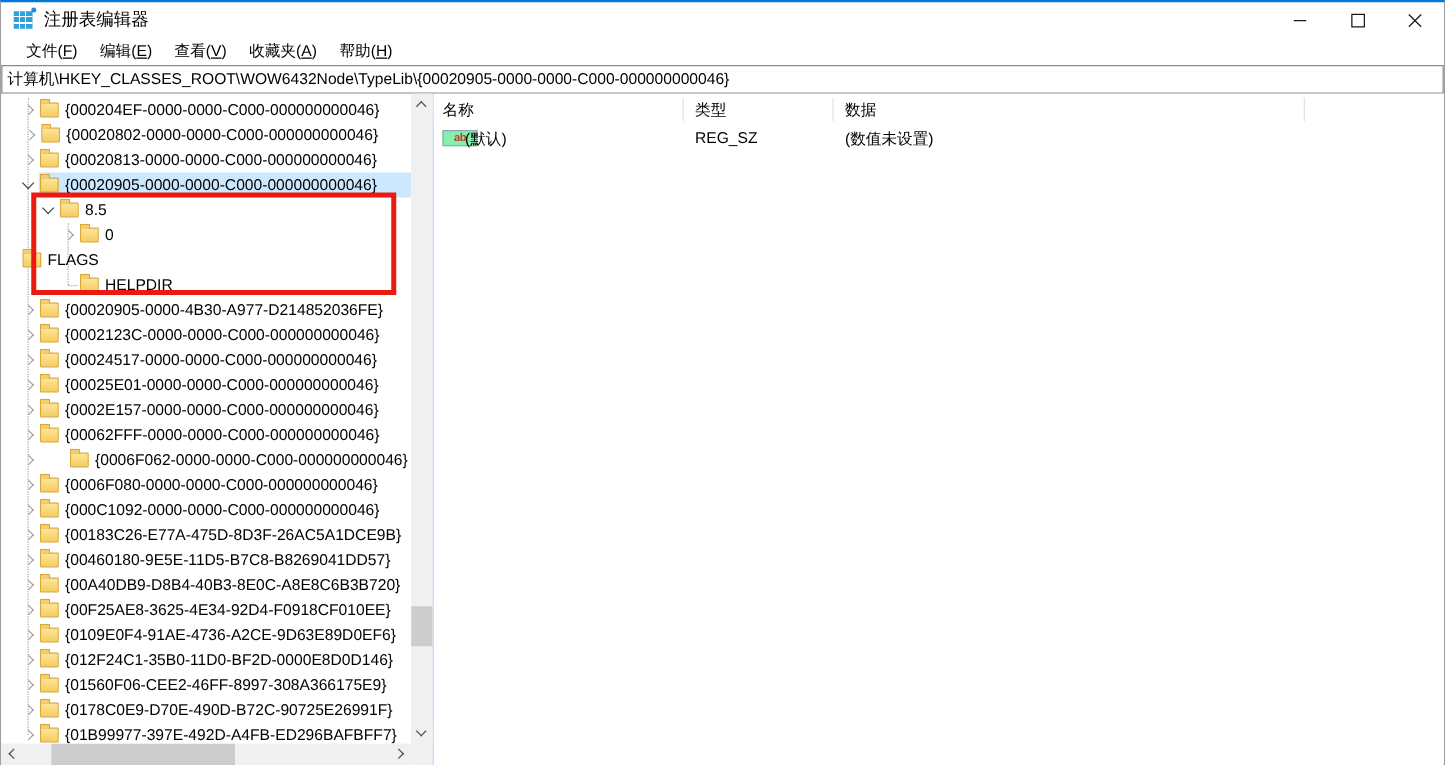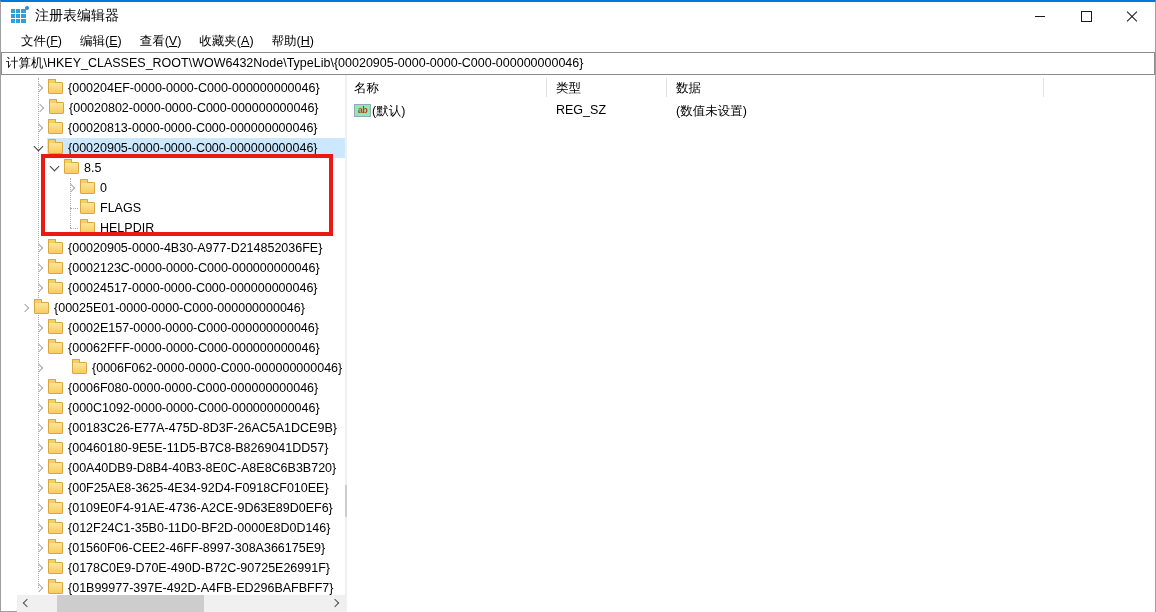--- a/index.html
+++ b/index.html
@@ -24,21 +24,21 @@
   
   .menubar{height:22px;display:flex;align-items:center;background:#fff;font-size:12.5px;}
   .menu-item{padding:0 9px;height:22px;line-height:22px;color:#000;}
   .menu-item:first-child{padding-left:20px;}
   .menu-key{text-decoration:underline;}
   
   .addressbar{height:23px;box-sizing:border-box;border:1px solid #8c8c8c;background:#fff;
               display:flex;align-items:center;font-size:12.5px;padding-left:4px;white-space:nowrap;overflow:hidden;}
   
   .main{position:relative;height:537px;}
-  .tree-pane{position:absolute;left:16px;top:0;width:345px;height:537px;background:#fff;border-right:1px solid #c4b5fd;box-sizing:content-box;}
+  .tree-pane{position:absolute;left:0;top:0;width:345px;height:537px;background:#fff;border-right:1px solid #c4b5fd;box-sizing:content-box;}
   .tree-viewport{position:absolute;left:0;top:0;width:328px;height:520px;overflow:hidden;}
   .dot-v{position:absolute;width:0;border-left:1px dotted #ababab;}
   .dot-h{position:absolute;height:0;border-top:1px dotted #ababab;}
   .tree-row{position:absolute;left:0;width:328px;height:20px;display:flex;align-items:center;box-sizing:border-box;}
   .chev{position:relative;width:16px;height:20px;flex:0 0 16px;}
   .chev.collapsed::after{content:"";position:absolute;left:5px;top:7px;width:5px;height:5px;
         border:solid #a6a6a6;border-width:1.5px 1.5px 0 0;transform:rotate(45deg);}
   .chev.expanded::after{content:"";position:absolute;left:4px;top:5px;width:6px;height:6px;
         border:solid #404040;border-width:0 1.5px 1.5px 0;transform:rotate(45deg);}
   .row-inner{display:flex;align-items:center;height:20px;flex:1;min-width:0;padding-left:1px;}
@@ -63,21 +63,21 @@
   .v-thumb{position:absolute;left:0;top:410px;width:17px;height:32px;background:#cdcdcd;}
   .h-thumb{position:absolute;left:40px;top:0;width:147px;height:17px;background:#cdcdcd;}
   
   .list-pane{position:absolute;left:346px;top:0;right:0;height:537px;background:#fff;font-size:12.5px;}
   .list-header{position:absolute;left:0;top:0;right:0;height:25px;background:#fff;}
   .hdr-cell{position:absolute;top:4px;height:18px;line-height:18px;color:#000;}
   .hdr-name{left:7px;} .hdr-type{left:209px;} .hdr-data{left:329px;}
   .hdr-sep{position:absolute;top:3px;width:1px;height:19px;background:#e3e3e3;}
   .sep1{left:199px;} .sep2{left:319px;} .sep3{left:696px;}
   .list-row{position:absolute;left:0;top:26px;right:0;height:20px;}
-  .ab-icon{position:absolute;left:7px;top:3px;width:17px;height:13px;box-sizing:border-box;
+  .ab-icon{position:absolute;left:7px;top:3px;width:28px;height:13px;box-sizing:border-box;
            border:1px solid #93a8bc;background:#86efac;color:#c0392b;font-size:9px;font-weight:bold;
            line-height:11px;text-align:center;letter-spacing:-0.5px;}
   .cell-name{position:absolute;left:25px;top:2px;} .cell-type{position:absolute;left:209px;top:2px;}
   .cell-data{position:absolute;left:329px;top:2px;}
 </style>
 </head>
 <body>
 
 <div class="window">
 
@@ -153,21 +153,21 @@
                 <span class="tree-label">8.5</span>
               </div>
             </div>
             <div class="tree-row" style="top: 103px; padding-left: 46px;">
               <span class="chev collapsed"></span>
               <div class="row-inner">
                 <span class="folder"></span>
                 <span class="tree-label">0</span>
               </div>
             </div>
-            <div class="tree-row" style="top: 123px; padding-left: 46px;">
+            <div class="tree-row" style="top: 123px; ">
               <span class="chev"></span>
               <div class="row-inner">
                 <span class="folder"></span>
                 <span class="tree-label">FLAGS</span>
               </div>
             </div>
             <div class="tree-row" style="top: 143px; padding-left: 46px;">
               <span class="chev"></span>
               <div class="row-inner">
                 <span class="folder"></span>
@@ -188,21 +188,21 @@
                 <span class="tree-label">{0002123C-0000-0000-C000-000000000046}</span>
               </div>
             </div>
             <div class="tree-row" style="top: 203px; padding-left: 14px;">
               <span class="chev collapsed"></span>
               <div class="row-inner">
                 <span class="folder"></span>
                 <span class="tree-label">{00024517-0000-0000-C000-000000000046}</span>
               </div>
             </div>
-            <div class="tree-row" style="top: 223px; ">
+            <div class="tree-row" style="top: 223px; padding-left: 14px;">
               <span class="chev collapsed"></span>
               <div class="row-inner">
                 <span class="folder"></span>
                 <span class="tree-label">{00025E01-0000-0000-C000-000000000046}</span>
               </div>
             </div>
             <div class="tree-row" style="top: 243px; padding-left: 14px;">
               <span class="chev collapsed"></span>
               <div class="row-inner">
                 <span class="folder"></span>

